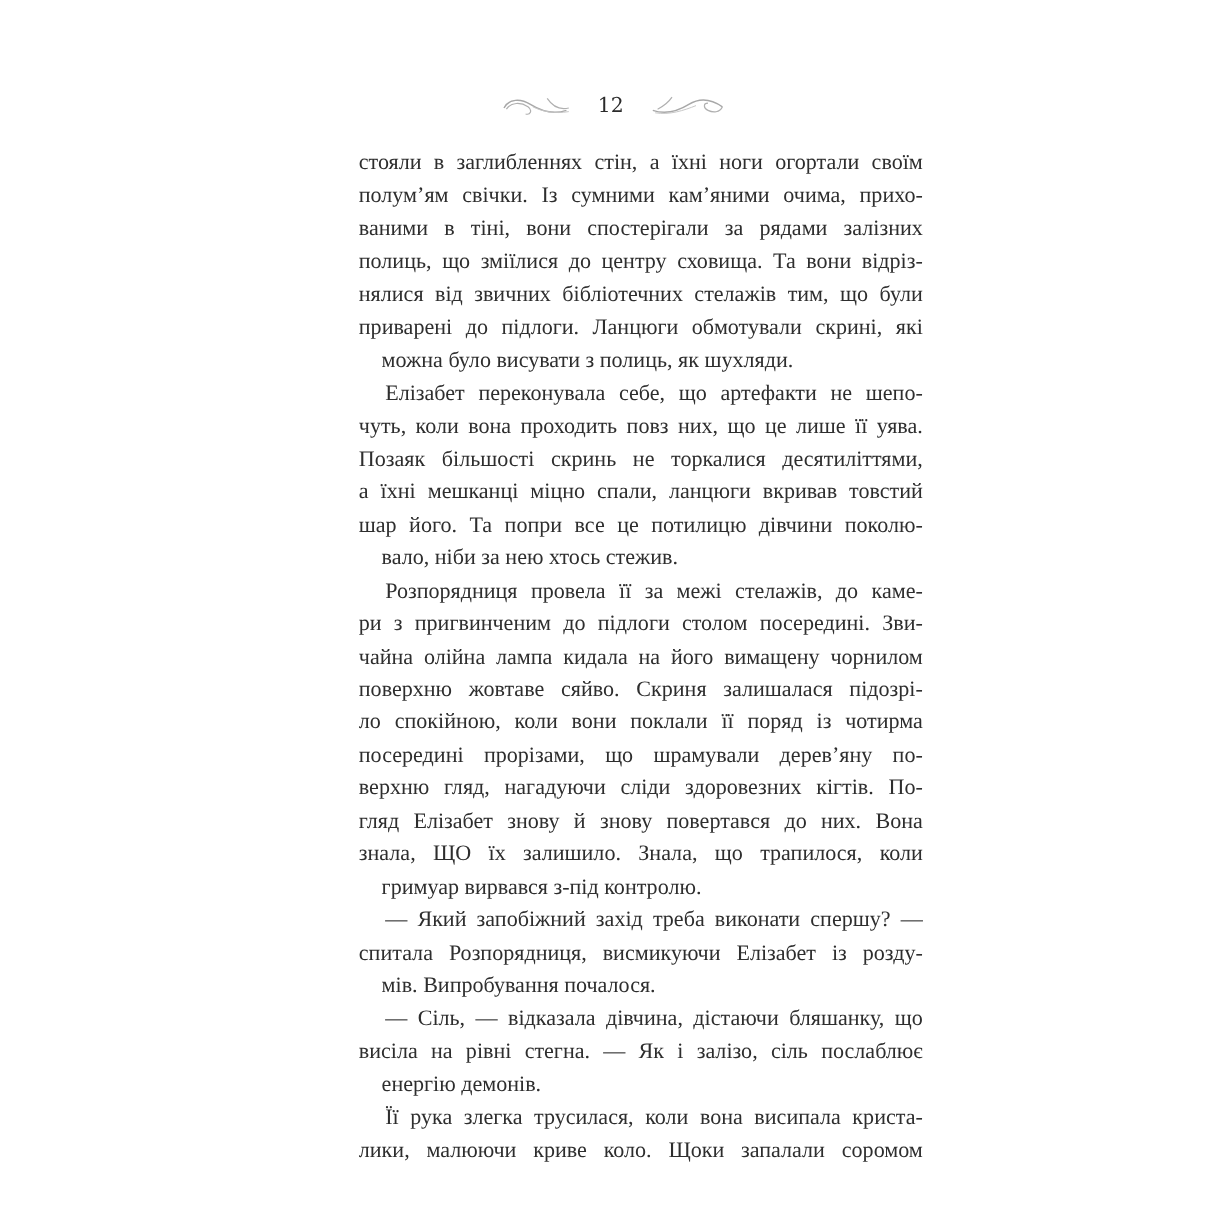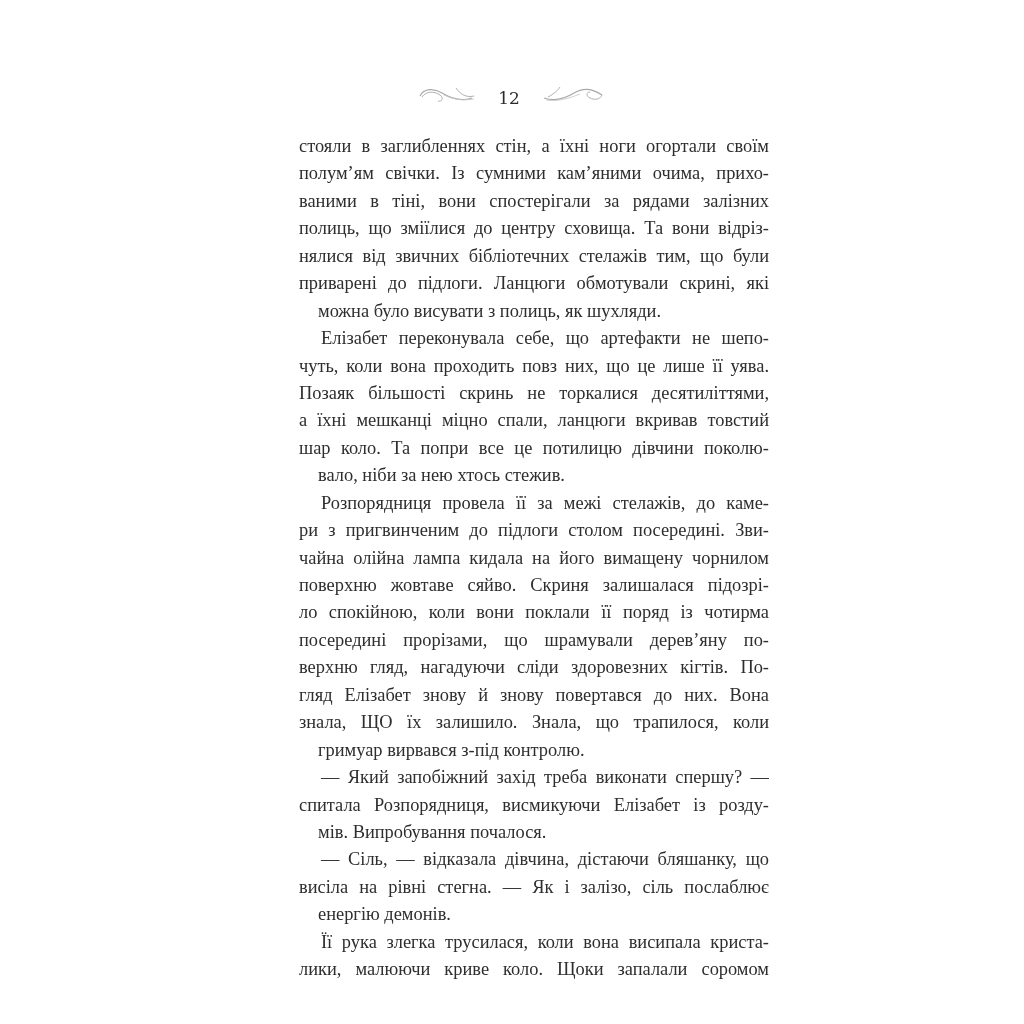--- a/index.html
+++ b/index.html
@@ -22,36 +22,36 @@
       background: #ffffff;
     }
     .running-head {
       position: absolute;
       top: 78px;
       left: 0;
       width: 1024px;
       height: 30px;
       display: flex;
       justify-content: center;
-      align-items: flex-end;
+      align-items: flex-start;
       gap: 14px;
     }
     .ornament svg { display: block; }
     .page-number {
       font-family: "DejaVu Serif", "Liberation Serif", serif;
       font-size: 17px;
       color: #2b2b2b;
       min-width: 22px;
       text-align: center;
       padding: 0 6px;
     }
     .text-block {
       position: absolute;
       left: 299px;
-      top: 133px;
+      top: 122px;
       width: 470px;
       font-family: "Liberation Serif", "DejaVu Serif", serif;
       font-size: 18.4px;
       line-height: 27.45px;
       color: #2e2e2e;
     }
     .line {
       display: block;
       white-space: nowrap;
       text-align: justify;
@@ -99,21 +99,21 @@
       <span class="line">полум’ям свічки. Із сумними кам’яними очима, прихо-</span>
       <span class="line">ваними в тіні, вони спостерігали за рядами залізних</span>
       <span class="line">полиць, що зміїлися до центру сховища. Та вони відріз-</span>
       <span class="line">нялися від звичних бібліотечних стелажів тим, що були</span>
       <span class="line">приварені до підлоги. Ланцюги обмотували скрині, які</span>
       <span class="line last">можна було висувати з полиць, як шухляди.</span>
       <span class="line indent">Елізабет переконувала себе, що артефакти не шепо-</span>
       <span class="line">чуть, коли вона проходить повз них, що це лише її уява.</span>
       <span class="line">Позаяк більшості скринь не торкалися десятиліттями,</span>
       <span class="line">а їхні мешканці міцно спали, ланцюги вкривав товстий</span>
-      <span class="line">шар коло. Та попри все це потилицю дівчини поколю-</span>
+      <span class="line">шар його. Та попри все це потилицю дівчини поколю-</span>
       <span class="line last">вало, ніби за нею хтось стежив.</span>
       <span class="line indent">Розпорядниця провела її за межі стелажів, до каме-</span>
       <span class="line">ри з пригвинченим до підлоги столом посередині. Зви-</span>
       <span class="line">чайна олійна лампа кидала на його вимащену чорнилом</span>
       <span class="line">поверхню жовтаве сяйво. Скриня залишалася підозрі-</span>
       <span class="line">ло спокійною, коли вони поклали її поряд із чотирма</span>
       <span class="line">посередині прорізами, що шрамували дерев’яну по-</span>
       <span class="line">верхню гляд, нагадуючи сліди здоровезних кігтів. По-</span>
       <span class="line">гляд Елізабет знову й знову повертався до них. Вона</span>
       <span class="line">знала, ЩО їх залишило. Знала, що трапилося, коли</span>

